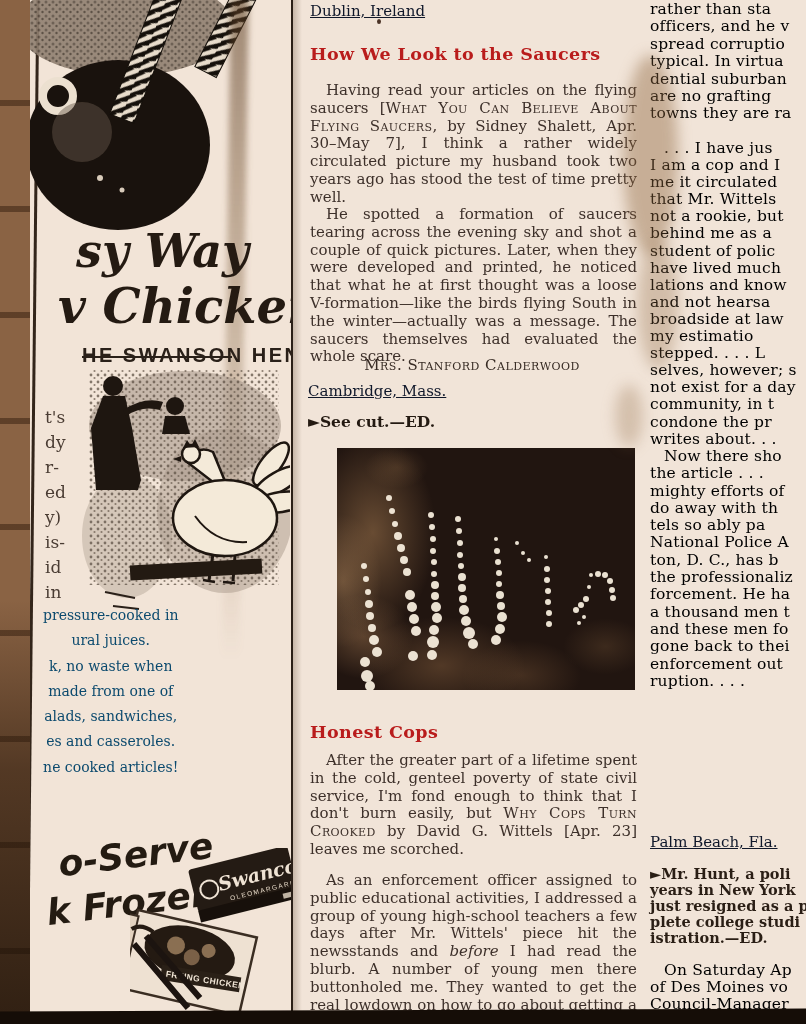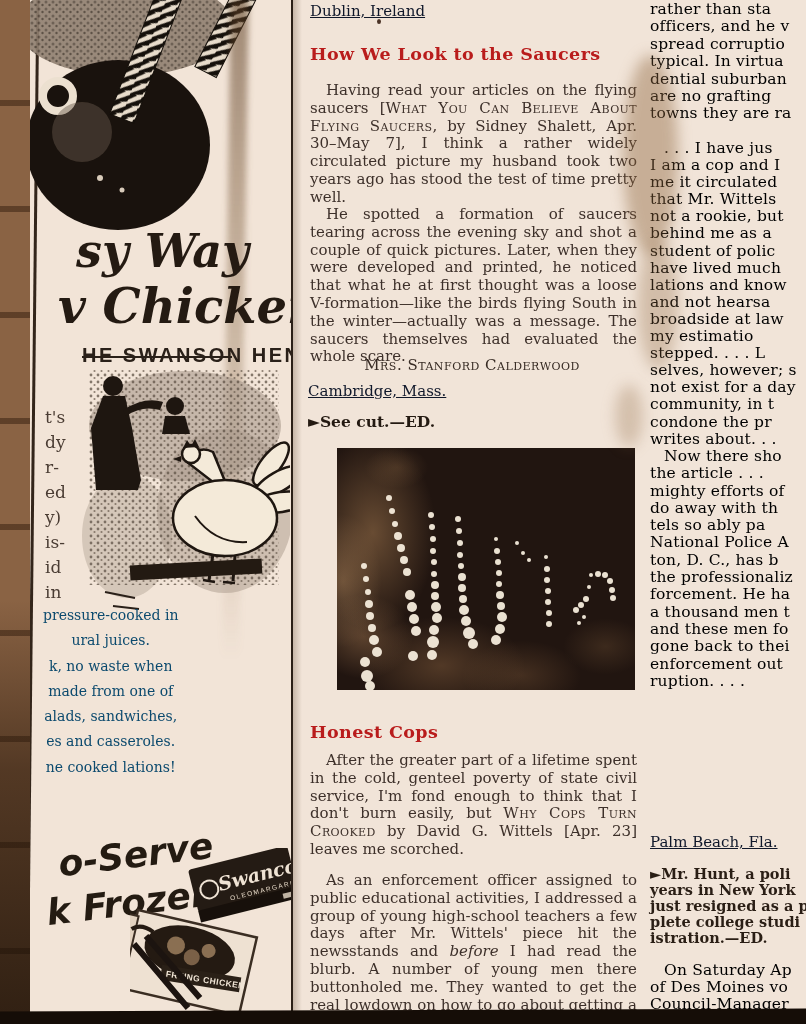--- a/index.html
+++ b/index.html
@@ -162,21 +162,21 @@
         <div>in</div>
       </div>
 
     <div class="abs ad-body" style="left:13px;top:603px">
         <div>pressure-cooked in</div>
         <div>ural juices.</div>
         <div>k, no waste when</div>
         <div>made from one of</div>
         <div>alads, sandwiches,</div>
         <div>es and casseroles.</div>
-        <div>ne cooked lations!</div>
+        <div>ne cooked articles!</div>
       </div>
 
     <div class="abs ad-script" style="left:28px;top:834px">o-Serve</div>
     <div class="abs ad-script" style="left:16px;top:882px">k Frozen</div>
 
     <svg class="abs" style="left:100px;top:848px" width="163" height="164" viewBox="0 0 163 164">
       <g transform="translate(58,22) rotate(-14)">
         <rect x="0" y="0" width="102" height="44" rx="3" fill="#241b14"></rect>
         <rect x="0" y="42" width="102" height="12" fill="#17100b"></rect>
         <circle cx="16" cy="24" r="9" fill="none" stroke="#efe3d4" stroke-width="2"></circle>

